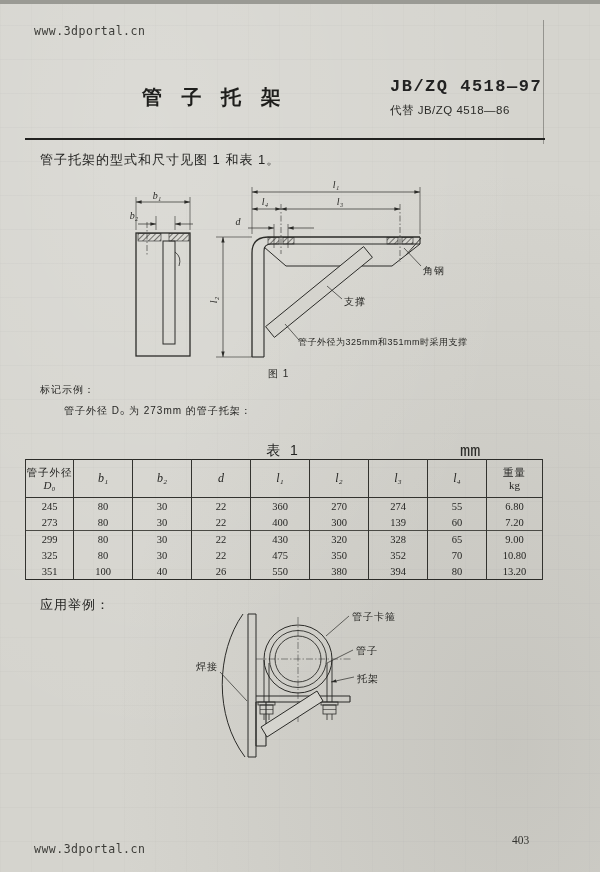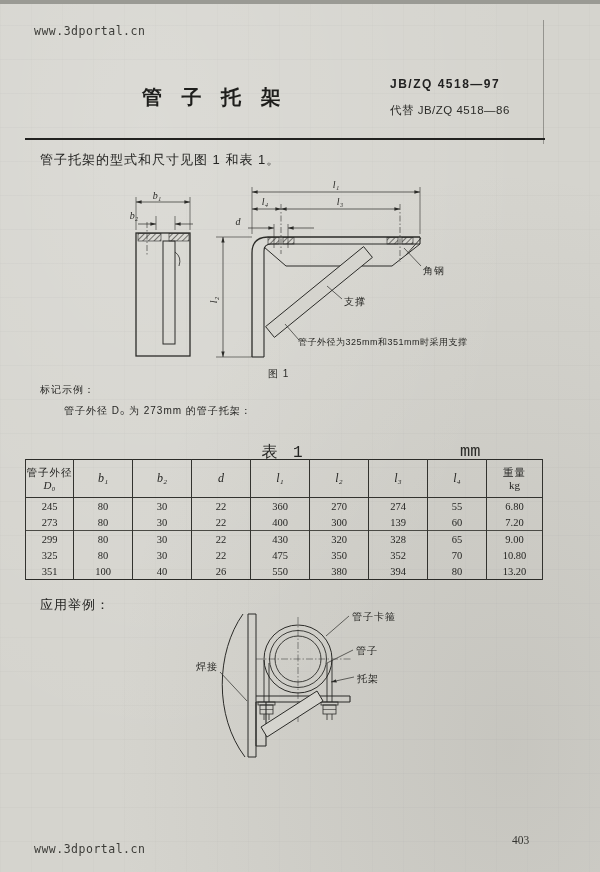--- a/index.html
+++ b/index.html
@@ -14,26 +14,26 @@
   }
   .ghost{
     position:absolute;inset:0;pointer-events:none;opacity:.45;
     background:
       repeating-linear-gradient(0deg, rgba(90,90,100,.07) 0 1px, transparent 1px 34px),
       repeating-linear-gradient(90deg, rgba(90,90,100,.06) 0 1px, transparent 1px 31px);
   }
   .abs{position:absolute;}
   .wm{font-family:"DejaVu Sans Mono", monospace;font-size:11.5px;color:#3c3c38;letter-spacing:.5px;}
   .title{font-size:20px;font-weight:bold;letter-spacing:7px;color:#1e1e1c;}
-  .std-code{font-size:12px;font-weight:bold;letter-spacing:1.5px;color:#222;font-family:Liberation Sans, sans-serif;}
+  .std-code{font-size:17px;font-weight:bold;letter-spacing:1.5px;color:#222;font-family:Liberation Mono, monospace;}
   .std-rep{font-size:11.5px;color:#2b2b28;letter-spacing:.5px;}
   .rule{background:#222220;height:2px;}
   .body-text{font-size:13px;color:#252523;letter-spacing:1px;}
   .mark-line{font-size:10px;color:#252523;white-space:pre;letter-spacing:1px;}
-  .tbl-caption{font-size:16px;color:#252523;text-align:center;letter-spacing:3px;font-family:Liberation Mono, monospace;}
+  .tbl-caption{font-size:14px;color:#252523;text-align:center;letter-spacing:3px;}
   .tbl-unit{font-size:17px;font-family:Liberation Mono, monospace;color:#2b2b28;text-align:left;}
   table.t1{border-collapse:collapse;table-layout:fixed;width:517px;padding-left:46px;}
   table.t1 td,table.t1 th{border-left:1px solid #33332f;border-right:1px solid #33332f;padding:0;text-align:center;vertical-align:middle;font-weight:normal;}
   table.t1{border:1.5px solid #2b2b28;}
   table.t1 thead th{border-bottom:1px solid #33332f;height:37px;font-size:11px;color:#252523;}
   table.t1 tbody td{height:16px;font-size:10.5px;font-family:"Liberation Serif",serif;color:#252523;}
   table.t1 .sym{font-family:"Liberation Serif",serif;font-style:italic;font-size:12px;}
   table.t1 .hdr-cn{font-size:10.5px;letter-spacing:1px;display:block;line-height:13px;}
   table.t1 .hdr-sub{display:block;line-height:13px;font-family:"Liberation Serif",serif;font-size:11px;}
   table.t1 tr.group-sep td{border-top:1px solid #4a4a45;}

